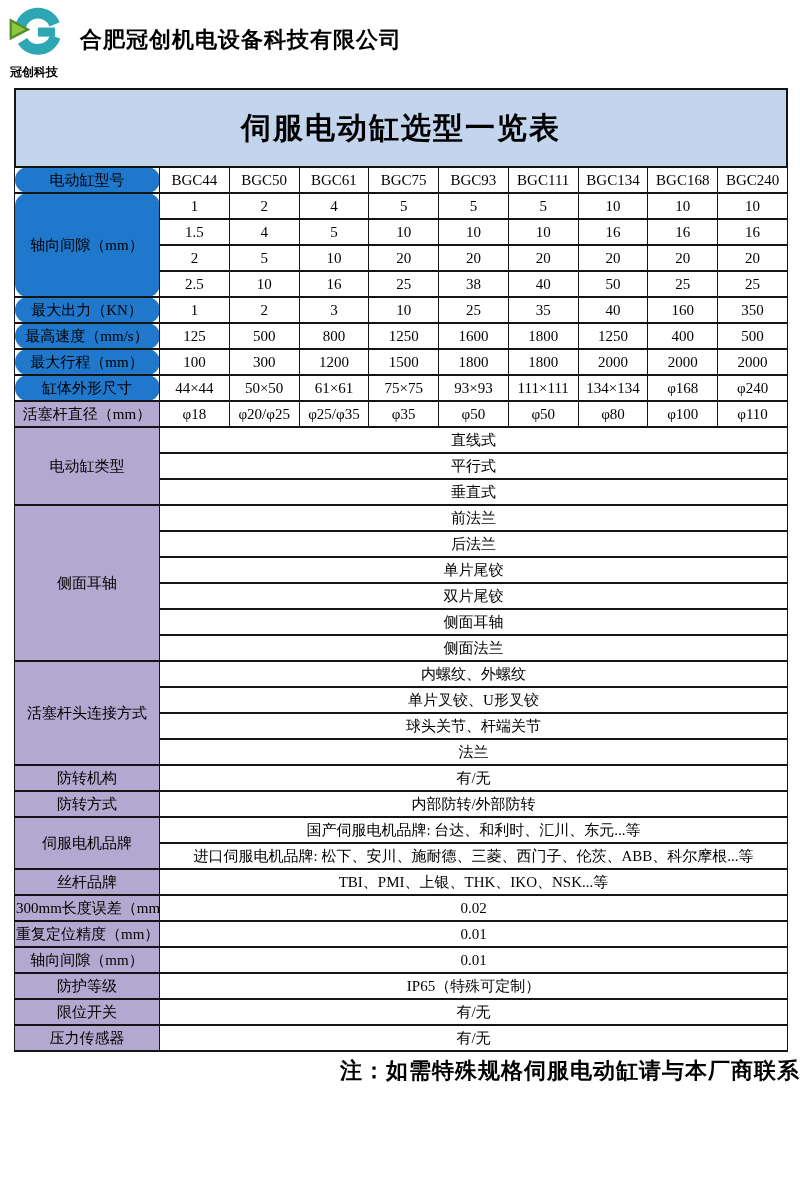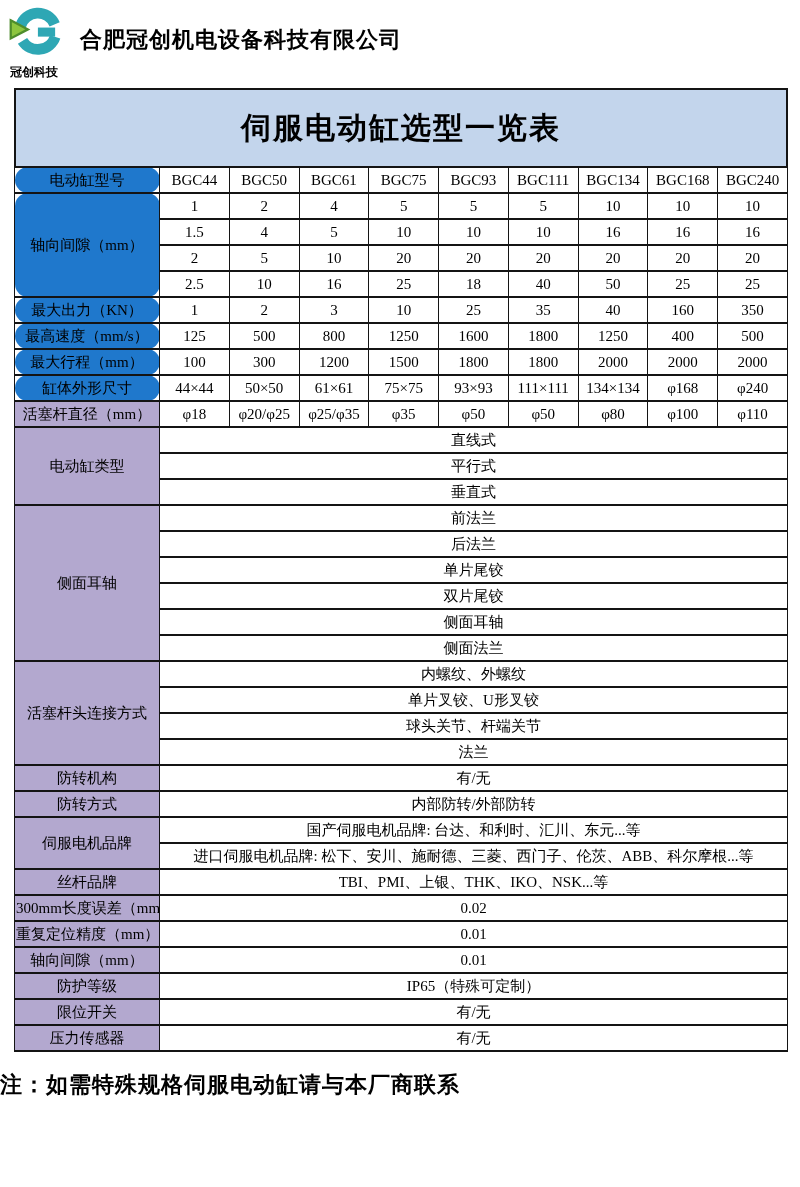--- a/index.html
+++ b/index.html
@@ -45,22 +45,22 @@
     height:26px;line-height:24px;
     text-align:center;vertical-align:middle;
     font-weight:normal;padding:0 1px;
     overflow:hidden;white-space:nowrap;
   }
   th.blue{background:var(--blue);border-radius:13px;}
   th.lav{background:var(--lav);}
   td{background:#fff;}
   
   .note{
-    margin-top:18px;text-align:left;
-    font-size:22px;font-weight:bold;letter-spacing:1px;
+    margin-top:4px;text-align:right;
+    font-size:22px;font-weight:bold;letter-spacing:1px;padding-left:40px;
   }
 </style>
 </head>
 <body>
 
 <div class="brand">
   <div class="brand-top">
     <svg width="58" height="58" viewBox="0 0 64 64">
       <path d="M 13.8 24.5 A 20 20 0 0 1 51.5 22.5" fill="none" stroke-width="12" stroke="#2ea7b4"></path>
       <path d="M 16 40.6 A 20 20 0 0 0 52 36.2" fill="none" stroke-width="12" stroke="#2ea7b4"></path>
@@ -135,21 +135,21 @@
           <td>20</td>
           <td>20</td>
           <td>20</td>
           <td>20</td>
         </tr>
         <tr>
           <td>2.5</td>
           <td>10</td>
           <td>16</td>
           <td>25</td>
-          <td>18</td>
+          <td>38</td>
           <td>40</td>
           <td>50</td>
           <td>25</td>
           <td>25</td>
         </tr>
         <tr>
           <th class="blue">最大出力（KN）</th>
           <td>1</td>
           <td>2</td>
           <td>3</td>

